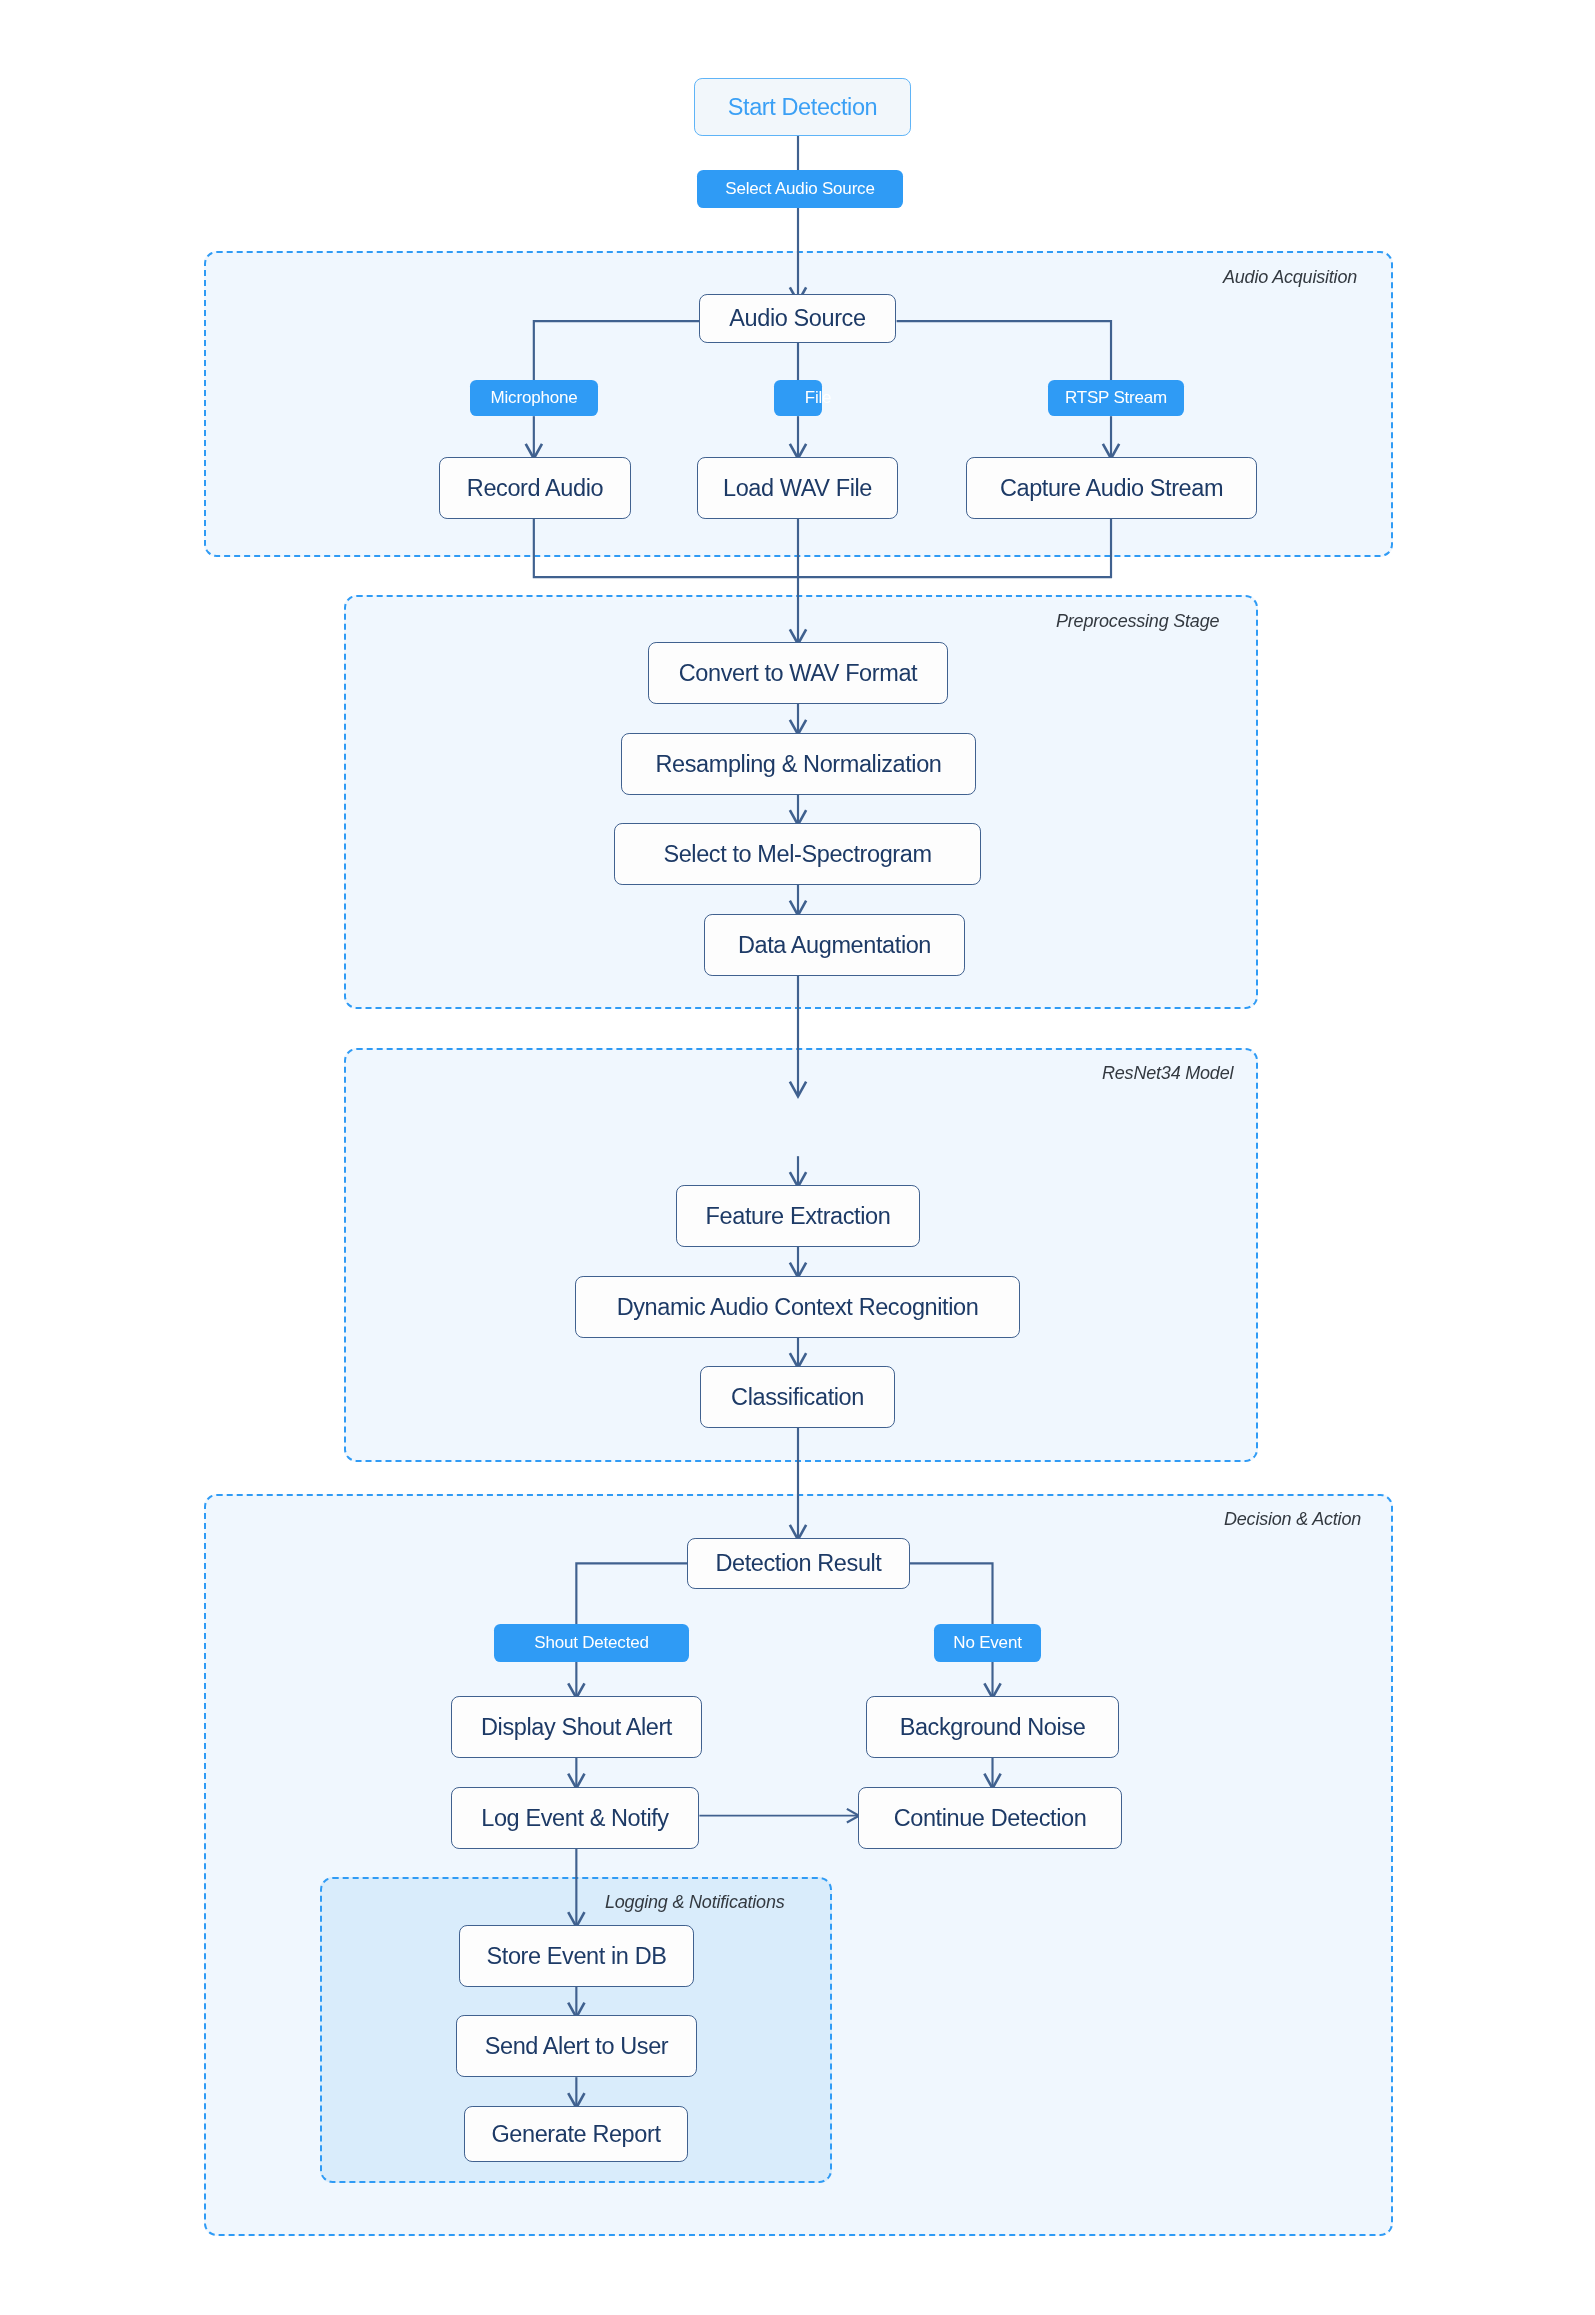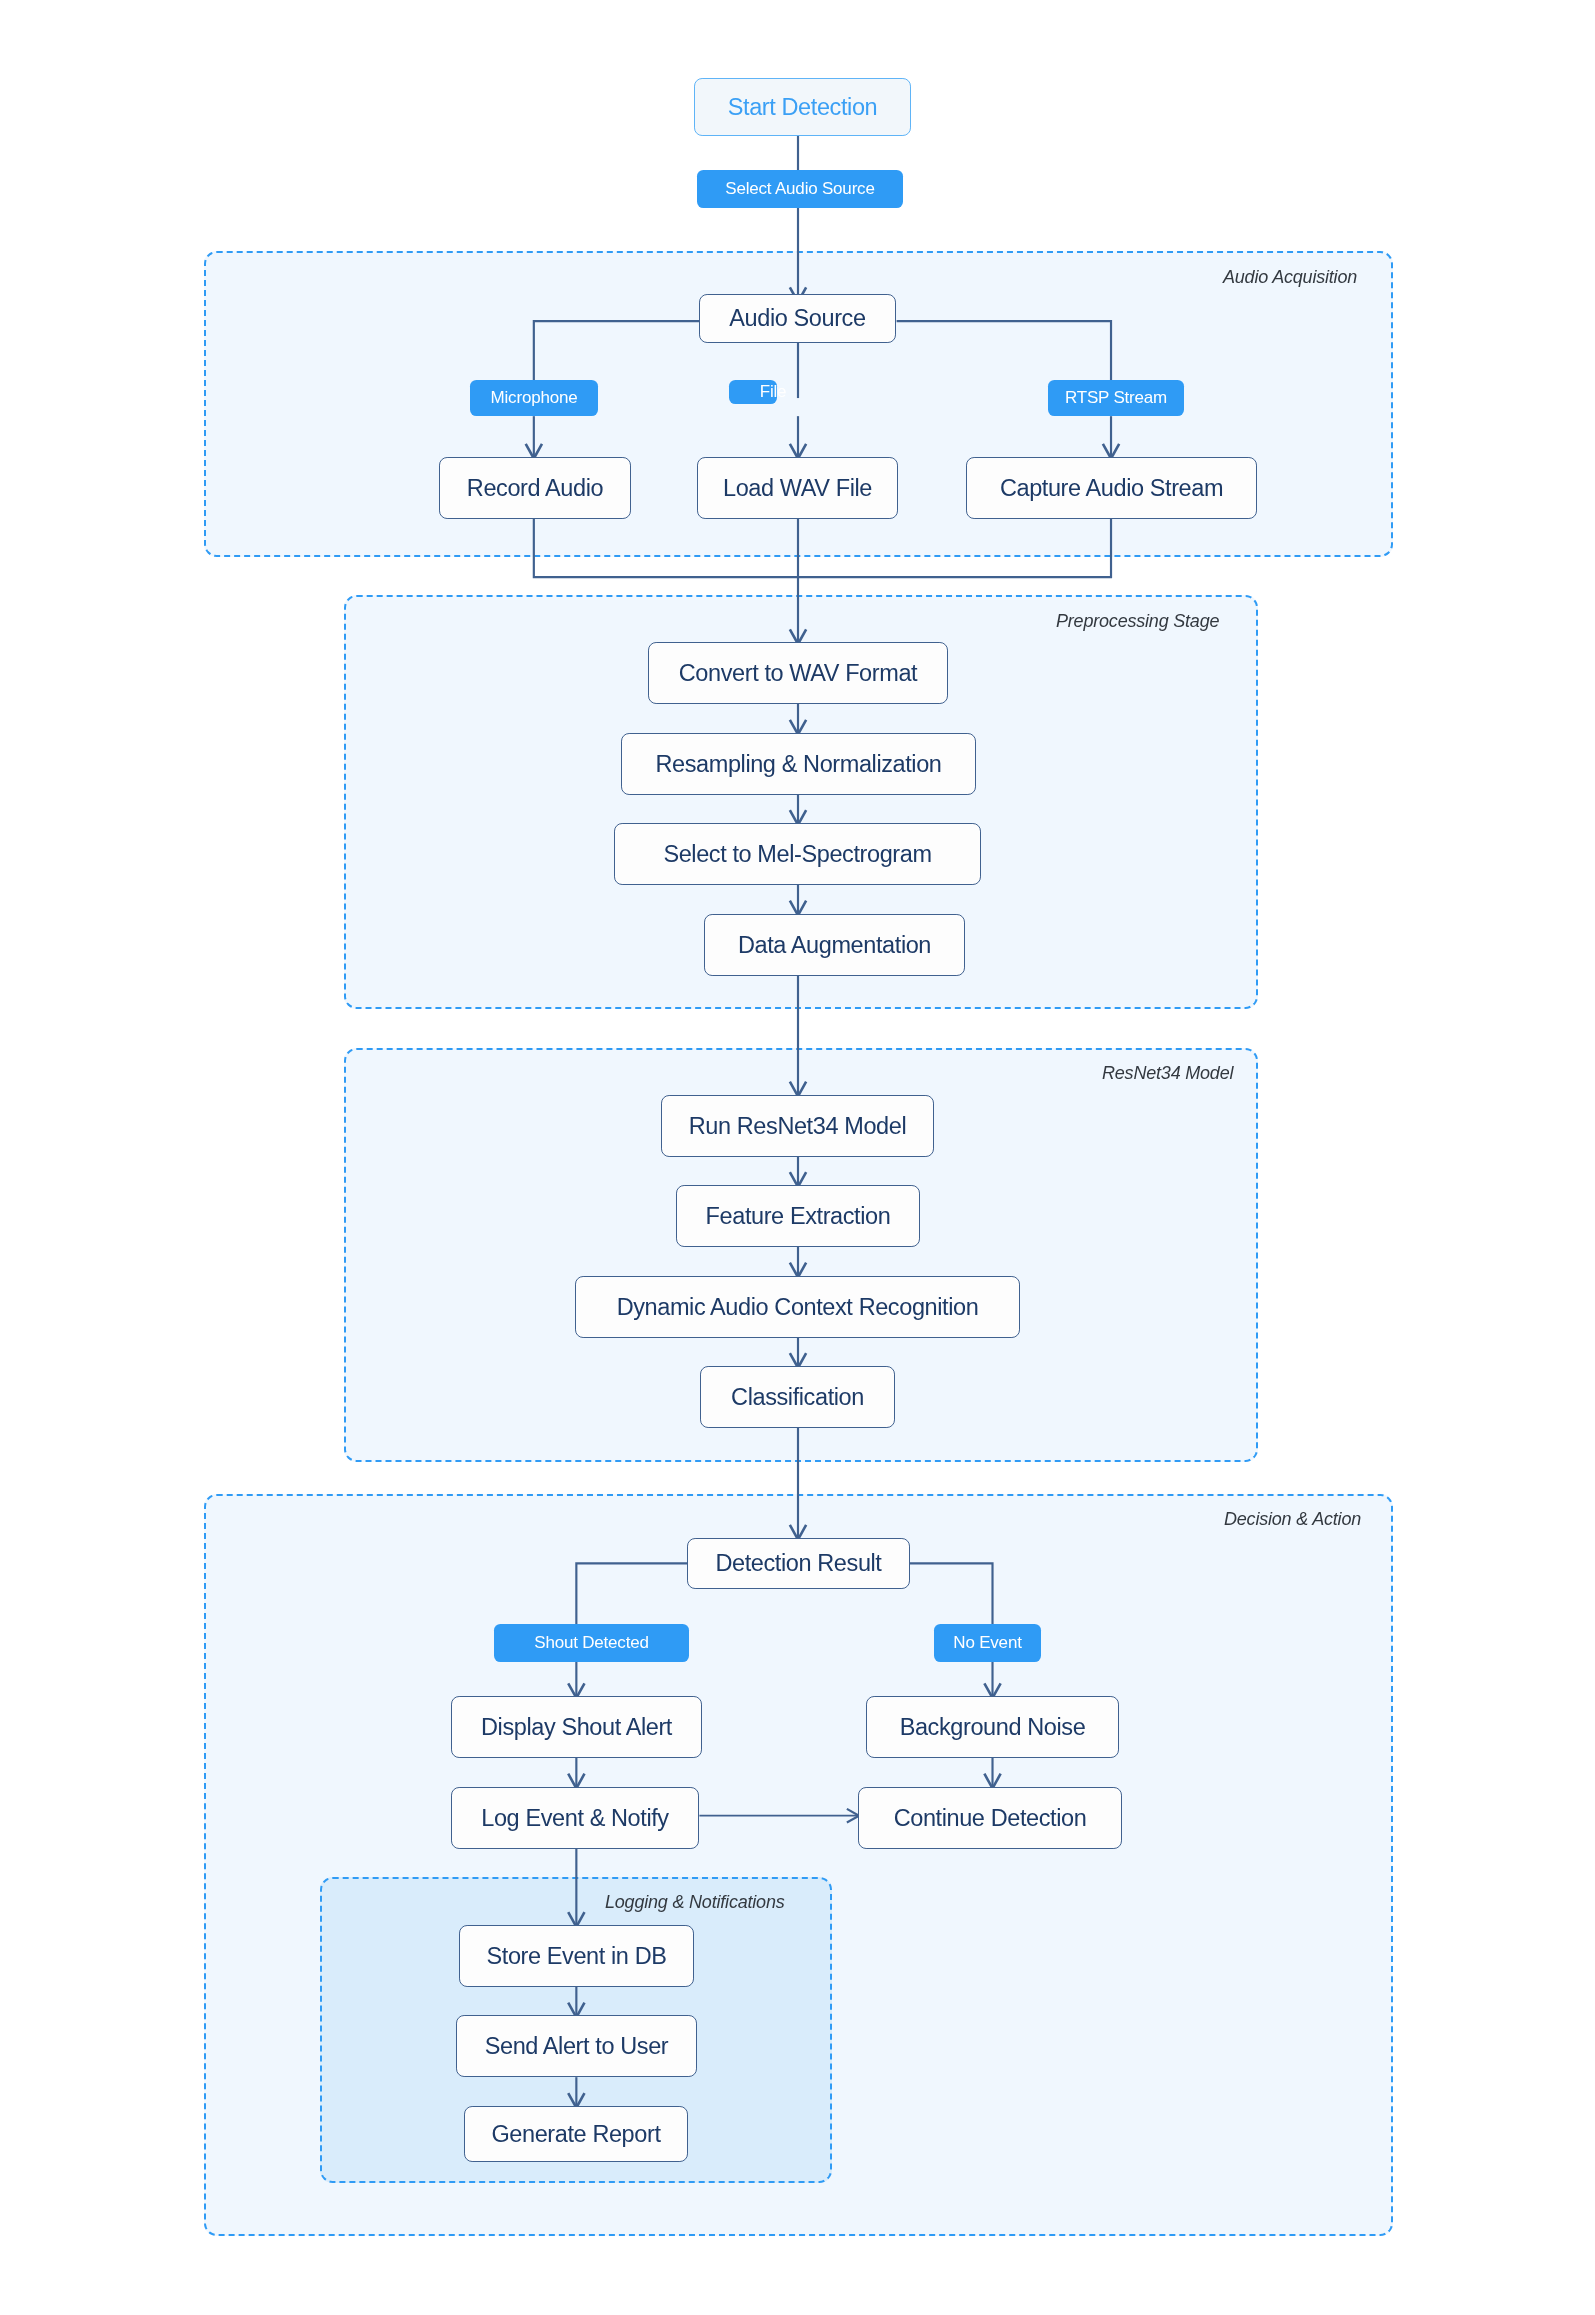--- a/index.html
+++ b/index.html
@@ -155,33 +155,32 @@
     </g>
   </svg>
 
   <div class="node start" style="left:694px; top:78px; width:217px; height:58px;">Start Detection</div>
 
   <div class="label-pill" style="left:697px; top:170px; width:206px; height:38px;">Select Audio Source</div>
 
   <div class="node" style="left:699px; top:294px; width:197px; height:49px;">Audio Source</div>
 
   <div class="label-pill" style="left:470px; top:380px; width:128px; height:36px;">Microphone</div>
-  <div class="label-pill" style="left:729px; top:380px; width:48px; height:24px;padding-left:40px;">File</div>
+  <div class="label-pill" style="left:774px; top:380px; width:48px; height:36px;padding-left:40px;">File</div>
   <div class="label-pill" style="left:1048px; top:380px; width:136px; height:36px;">RTSP Stream</div>
 
   <div class="node" style="left:439px; top:457px; width:192px; height:62px;">Record Audio</div>
   <div class="node" style="left:697px; top:457px; width:201px; height:62px;">Load WAV File</div>
   <div class="node" style="left:966px; top:457px; width:291px; height:62px;">Capture Audio Stream</div>
 
   <div class="node" style="left:648px; top:642px; width:300px; height:62px;">Convert to WAV Format</div>
   <div class="node" style="left:621px; top:733px; width:355px; height:62px;">Resampling &amp; Normalization</div>
   <div class="node" style="left:614px; top:823px; width:367px; height:62px;">Select to Mel-Spectrogram</div>
   <div class="node" style="left:704px; top:914px; width:261px; height:62px;">Data Augmentation</div>
 
-  <div class="node" style="left:661px; top:1095px; width:273px; height:62px;">Run ResNet34 Model</div>
   <div class="node" style="left:676px; top:1185px; width:244px; height:62px;">Feature Extraction</div>
   <div class="node" style="left:575px; top:1276px; width:445px; height:62px;">Dynamic Audio Context Recognition</div>
   <div class="node" style="left:700px; top:1366px; width:195px; height:62px;">Classification</div>
 
   <div class="node" style="left:687px; top:1538px; width:223px; height:51px;">Detection Result</div>
 
   <div class="label-pill" style="left:494px; top:1624px; width:195px; height:38px;">Shout Detected</div>
   <div class="label-pill" style="left:934px; top:1624px; width:107px; height:38px;">No Event</div>
 
   <div class="node" style="left:451px; top:1696px; width:251px; height:62px;">Display Shout Alert</div>

